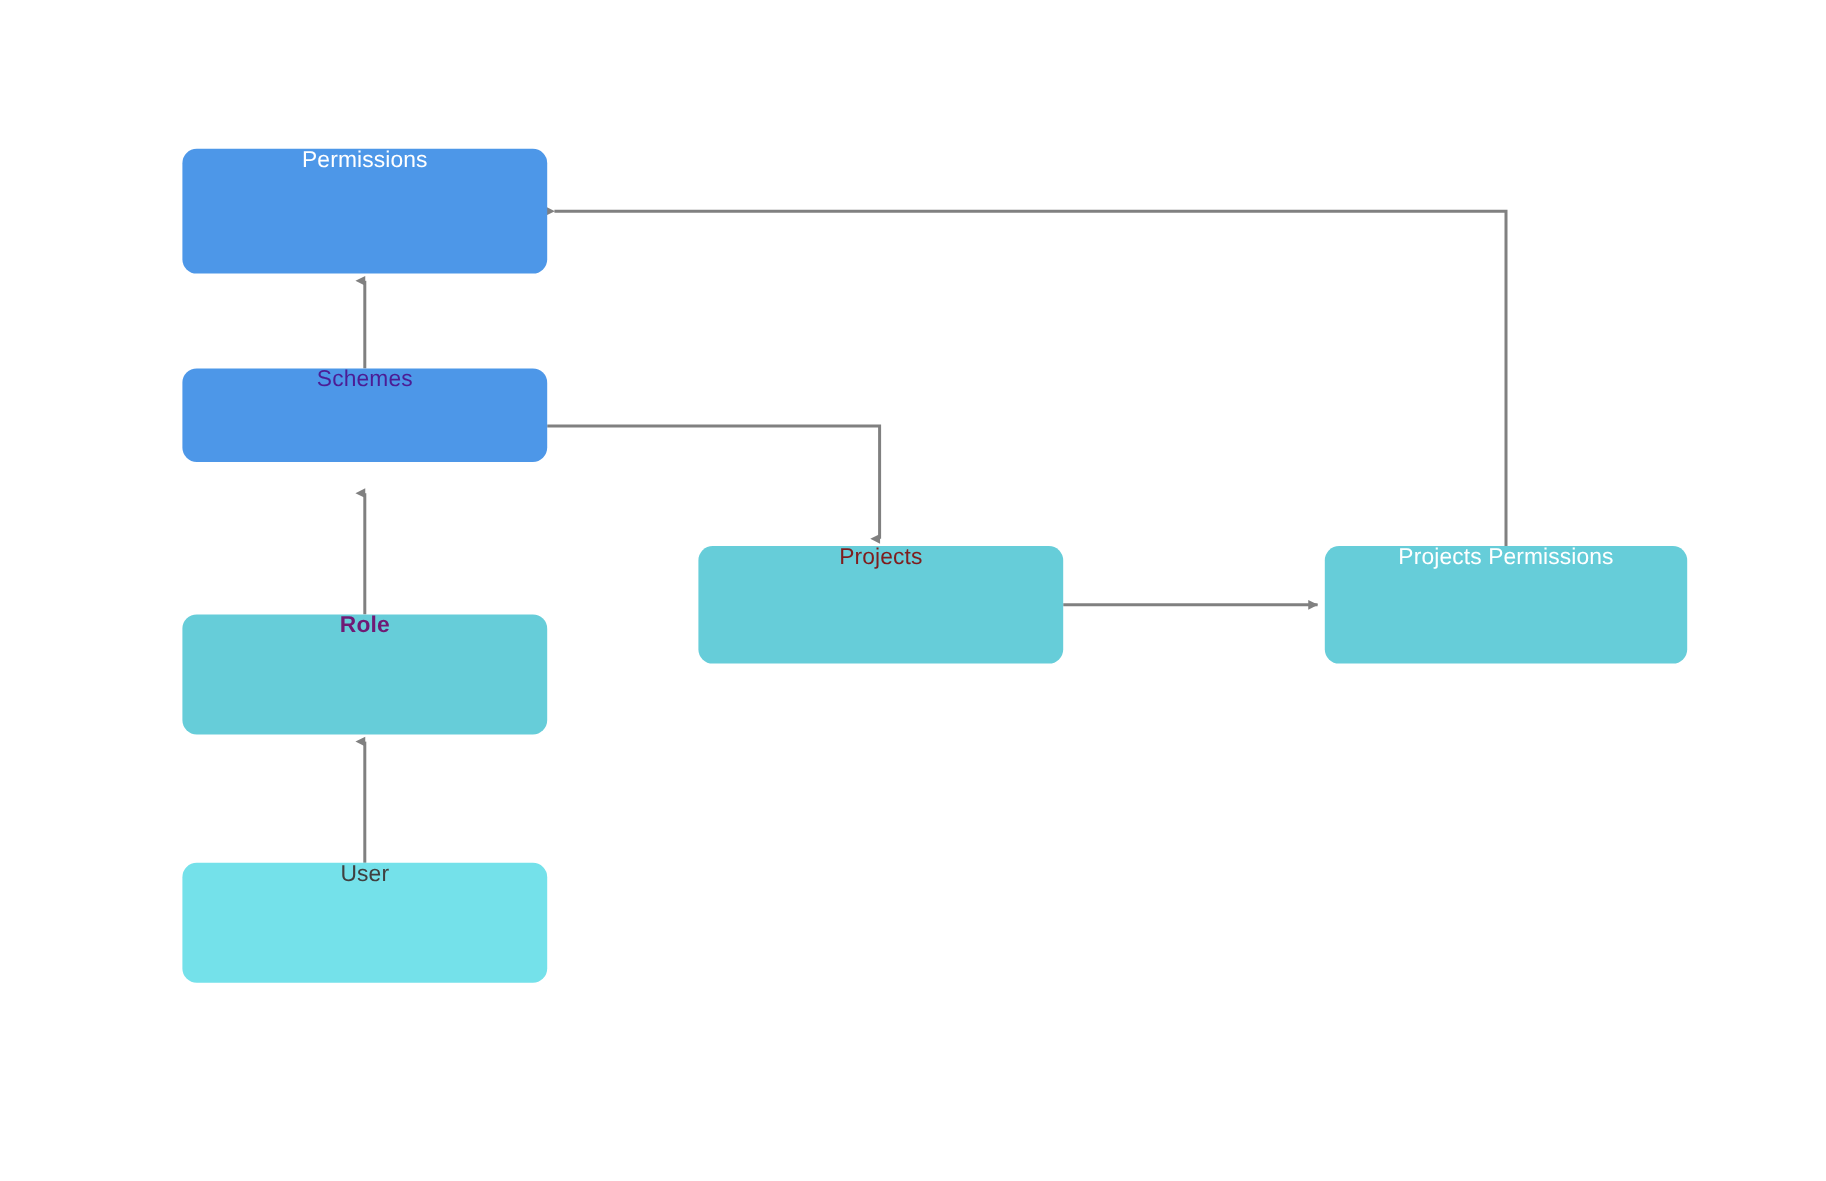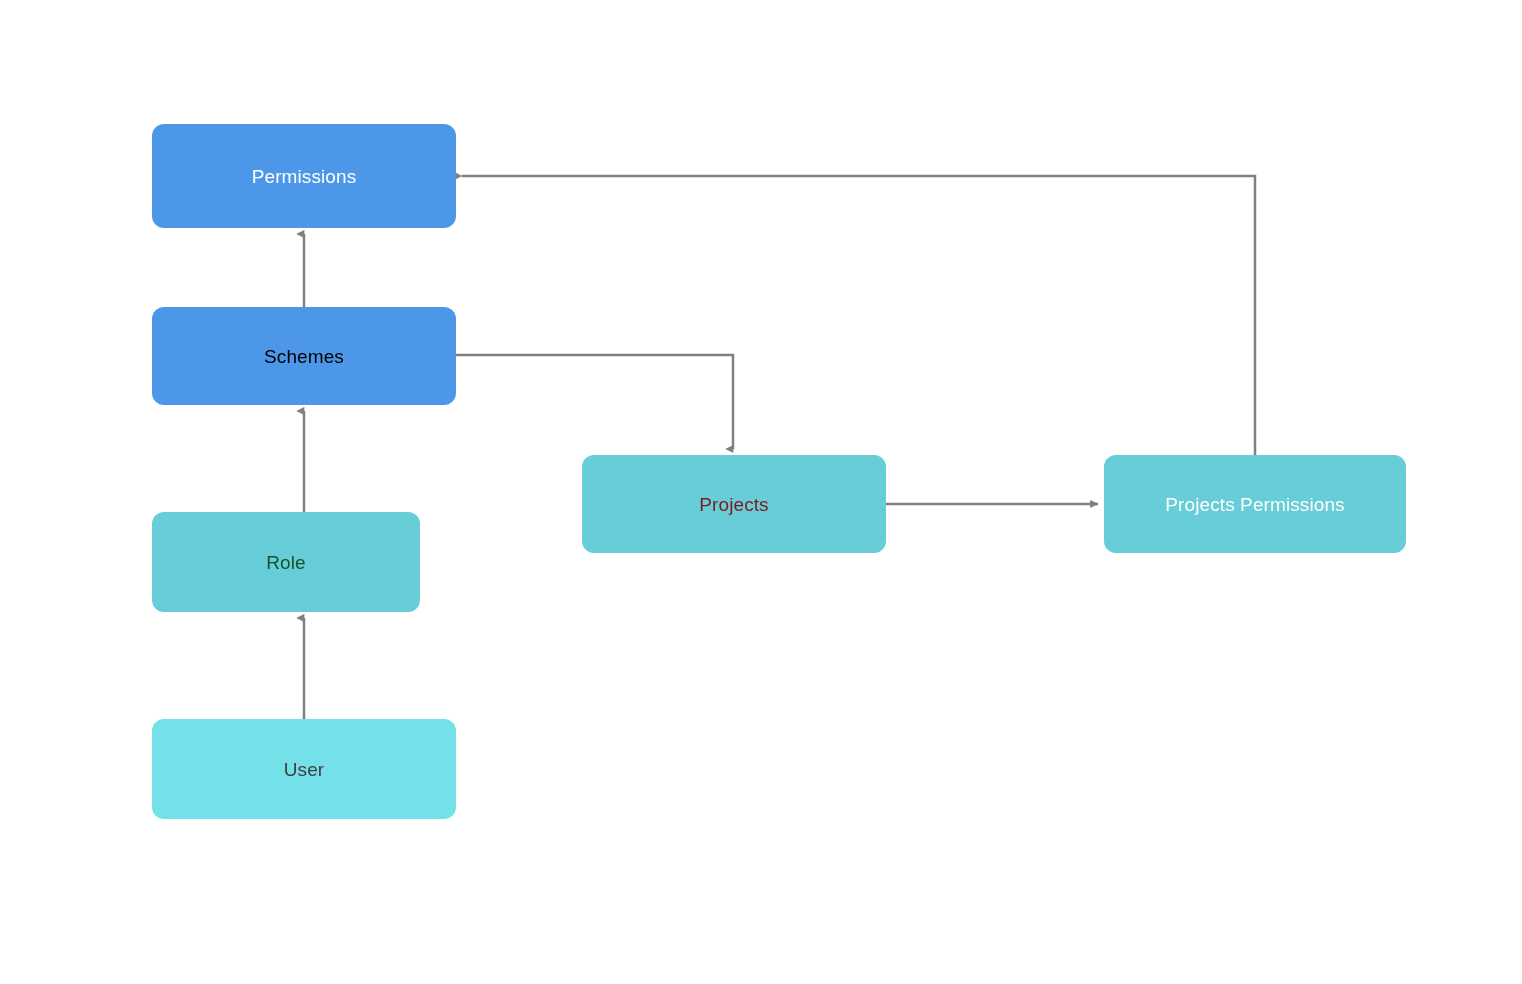--- a/index.html
+++ b/index.html
@@ -25,21 +25,21 @@
     top: 0;
     width: 1522px;
     height: 984px;
     pointer-events: none;
   }
   .node {
     position: absolute;
     box-sizing: border-box;
     border-radius: 12px;
     display: flex;
-    align-items: center;
+    align-items: flex-start;
     justify-content: center;
     color: #ffffff;
     font-size: 19px;
     font-weight: 400;
     letter-spacing: 0.1px;
     line-height: 1;
     text-align: center;
     user-select: none;
   }
   .node-label {
@@ -75,24 +75,24 @@
         <path d="M 456 355 L 733 355 L 733 449" fill="none" stroke="#808080" stroke-width="2.5" stroke-linecap="butt" stroke-linejoin="miter" marker-end="url(#arrow-down)"></path>
         <path d="M 886 504 L 1098 504" fill="none" stroke="#808080" stroke-width="2.5" stroke-linecap="butt" stroke-linejoin="miter" marker-end="url(#arrow-right)"></path>
         <path d="M 1255 455 L 1255 176 L 462 176" fill="none" stroke="#808080" stroke-width="2.5" stroke-linecap="butt" stroke-linejoin="miter" marker-end="url(#arrow-left)"></path>
       </g>
   </svg>
 
   <div id="node-group">
       <div class="node" style="left: 152px; top: 124px; width: 304px; height: 104px; background: rgb(77, 151, 232); color: rgb(255, 255, 255);">
         <span class="node-label">Permissions</span>
       </div>
-      <div class="node" style="left: 152px; top: 307px; width: 304px; height: 98px; background: rgb(77, 151, 232); color: #000000;">
+      <div class="node" style="left: 152px; top: 307px; width: 304px; height: 78px; background: rgb(77, 151, 232); color: #4c1d95;">
         <span class="node-label">Schemes</span>
       </div>
-      <div class="node" style="left: 152px; top: 512px; width: 268px; height: 100px; background: rgb(102, 205, 217); color: #14532d;">
+      <div class="node" style="left: 152px; top: 512px; width: 304px; height: 100px; background: rgb(102, 205, 217); color: #701a75; font-weight: bold;">
         <span class="node-label">Role</span>
       </div>
       <div class="node" style="left: 152px; top: 719px; width: 304px; height: 100px; background: rgb(116, 225, 234); color: #404040;">
         <span class="node-label">User</span>
       </div>
       <div class="node" style="left: 582px; top: 455px; width: 304px; height: 98px; background: rgb(102, 205, 217); color: #7f1d1d;">
         <span class="node-label">Projects</span>
       </div>
       <div class="node" style="left: 1104px; top: 455px; width: 302px; height: 98px; background: rgb(102, 205, 217); color: rgb(255, 255, 255);">
         <span class="node-label">Projects Permissions</span>

